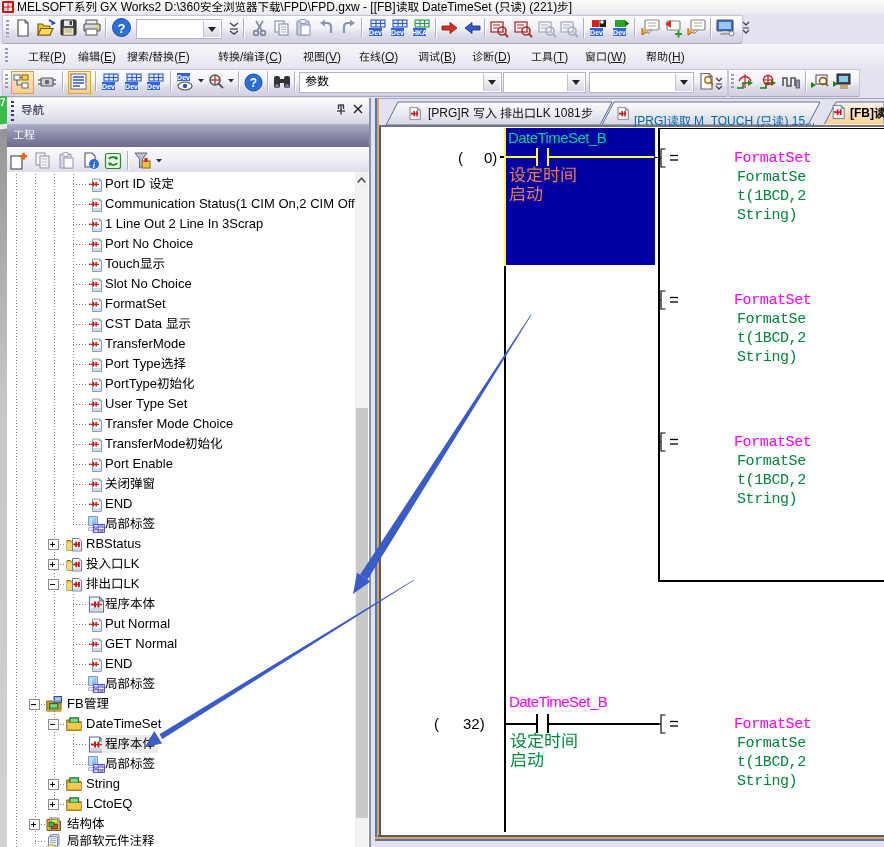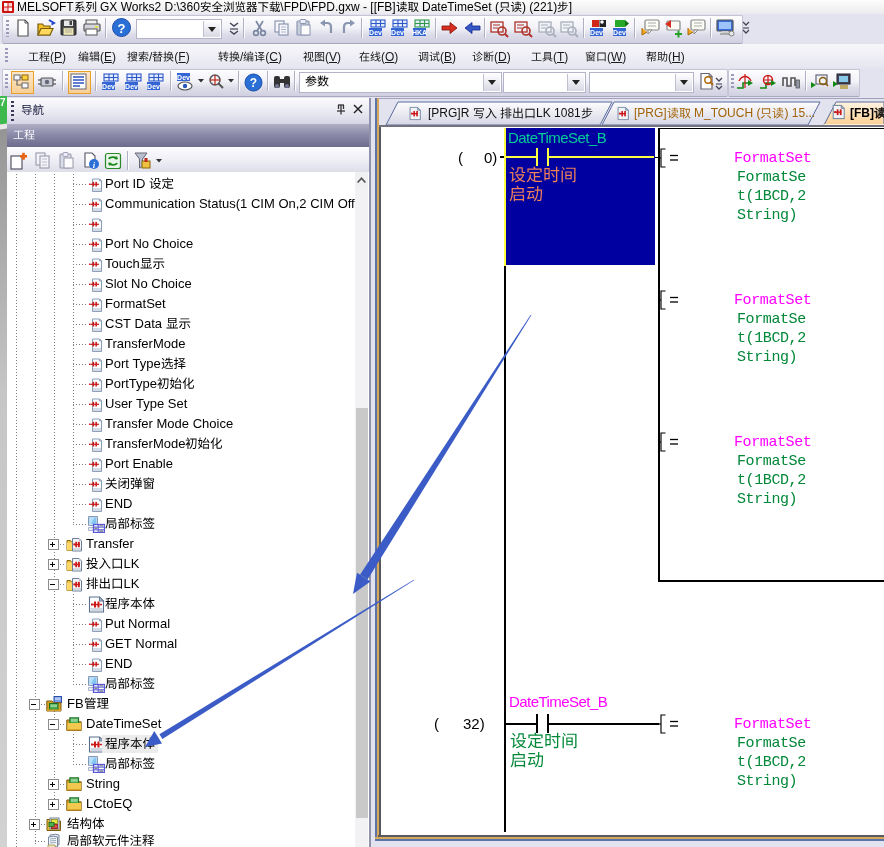--- a/index.html
+++ b/index.html
@@ -712,20 +712,21 @@
       </svg></div>
     <div class="ab hdot" style="left:73px;top:204px;width:15px"></div>
     <svg class="ab" style="left:88px;top:196px" width="17" height="17" viewBox="0 0 17 17">
       <use href="#iprog"></use>
     </svg>
     <div class="ab row" style="left:105px;top:194px">Communication&nbsp;Status(1&nbsp;CIM&nbsp;On,2&nbsp;CIM&nbsp;Off</div>
     <div class="ab hdot" style="left:73px;top:224px;width:15px"></div>
     <svg class="ab" style="left:88px;top:216px" width="17" height="17" viewBox="0 0 17 17">
       <use href="#iprog"></use>
     </svg>
+    <div class="ab row" style="left:105px;top:214px">1&nbsp;Line&nbsp;Out&nbsp;2&nbsp;Line&nbsp;In&nbsp;3Scrap</div>
     <div class="ab hdot" style="left:73px;top:244px;width:15px"></div>
     <svg class="ab" style="left:88px;top:236px" width="17" height="17" viewBox="0 0 17 17">
       <use href="#iprog"></use>
     </svg>
     <div class="ab row" style="left:105px;top:234px">Port&nbsp;No&nbsp;Choice</div>
     <div class="ab hdot" style="left:73px;top:264px;width:15px"></div>
     <svg class="ab" style="left:88px;top:256px" width="17" height="17" viewBox="0 0 17 17">
       <use href="#iprog"></use>
     </svg>
     <div class="ab row" style="left:105px;top:254px">Touch<svg style="width:25.0px;height:12.5px;margin-bottom:-1.6px" viewBox="0 0 2000 1000" fill="currentColor">
@@ -821,21 +822,21 @@
         <use href="#u6807" transform="translate(2000,880) scale(1,-1)"></use>
         <use href="#u7B7E" transform="translate(3000,880) scale(1,-1)"></use>
       </svg></div>
     <div class="ab hdot" style="left:54px;top:544px;width:12px"></div>
     <div class="ab exp" style="left:48px;top:539px"></div>
     <div class="ab" style="left:50px;top:543.5px;width:5px;height:1px;background:#000"></div>
     <div class="ab" style="left:52px;top:541.5px;width:1px;height:5px;background:#000"></div>
     <svg class="ab" style="left:66px;top:536px" width="17" height="17" viewBox="0 0 17 17">
       <use href="#ipfold"></use>
     </svg>
-    <div class="ab row" style="left:86px;top:534px">Transfer</div>
+    <div class="ab row" style="left:86px;top:534px">RBStatus</div>
     <div class="ab hdot" style="left:54px;top:564px;width:12px"></div>
     <div class="ab exp" style="left:48px;top:559px"></div>
     <div class="ab" style="left:50px;top:563.5px;width:5px;height:1px;background:#000"></div>
     <div class="ab" style="left:52px;top:561.5px;width:1px;height:5px;background:#000"></div>
     <svg class="ab" style="left:66px;top:556px" width="17" height="17" viewBox="0 0 17 17">
       <use href="#ipfold"></use>
     </svg>
     <div class="ab row" style="left:86px;top:554px"><svg style="width:37.5px;height:12.5px;margin-bottom:-1.6px" viewBox="0 0 3000 1000" fill="currentColor">
         <use href="#u6295" transform="translate(0,880) scale(1,-1)"></use>
         <use href="#u5165" transform="translate(1000,880) scale(1,-1)"></use>
@@ -1007,21 +1008,21 @@
       </svg> <svg style="width:36.0px;height:12px;margin-bottom:-1.6px" viewBox="0 0 3000 1000" fill="currentColor">
         <use href="#u6392" transform="translate(0,880) scale(1,-1)"></use>
         <use href="#u51FA" transform="translate(1000,880) scale(1,-1)"></use>
         <use href="#u53E3" transform="translate(2000,880) scale(1,-1)"></use>
       </svg>LK 1081<svg style="width:12.0px;height:12px;margin-bottom:-1.6px" viewBox="0 0 1000 1000" fill="currentColor">
         <use href="#u6B65" transform="translate(0,880) scale(1,-1)"></use>
       </svg></div>
     <svg class="ab" style="left:616px;top:106px" width="14" height="15" viewBox="0 0 17 17">
       <use href="#itab"></use>
     </svg>
-    <div class="ab txt" style="left:634px;top:105px;height:16px;line-height:16px;font-size:12px;color:#a16207">[PRG]<svg style="width:24.0px;height:12px;margin-bottom:-1.6px" viewBox="0 0 2000 1000" fill="currentColor">
+    <div class="ab txt" style="left:634px;top:113px;height:16px;line-height:16px;font-size:12px;color:#0369a1">[PRG]<svg style="width:24.0px;height:12px;margin-bottom:-1.6px" viewBox="0 0 2000 1000" fill="currentColor">
         <use href="#u8BFB" transform="translate(0,880) scale(1,-1)"></use>
         <use href="#u53D6" transform="translate(1000,880) scale(1,-1)"></use>
       </svg> M_TOUCH (<svg style="width:24.0px;height:12px;margin-bottom:-1.6px" viewBox="0 0 2000 1000" fill="currentColor">
         <use href="#u53EA" transform="translate(0,880) scale(1,-1)"></use>
         <use href="#u8BFB" transform="translate(1000,880) scale(1,-1)"></use>
       </svg>) 15...</div>
     <svg class="ab" style="left:831px;top:104px" width="15" height="16" viewBox="0 0 17 17">
       <use href="#itab"></use>
     </svg>
     <div class="ab txt" style="left:850px;top:105px;height:16px;line-height:16px;font-size:12px;font-weight:bold;color:#000">[FB]<svg class="bold" style="width:12.0px;height:12px;margin-bottom:-1.6px" viewBox="0 0 1000 1000" fill="currentColor">

